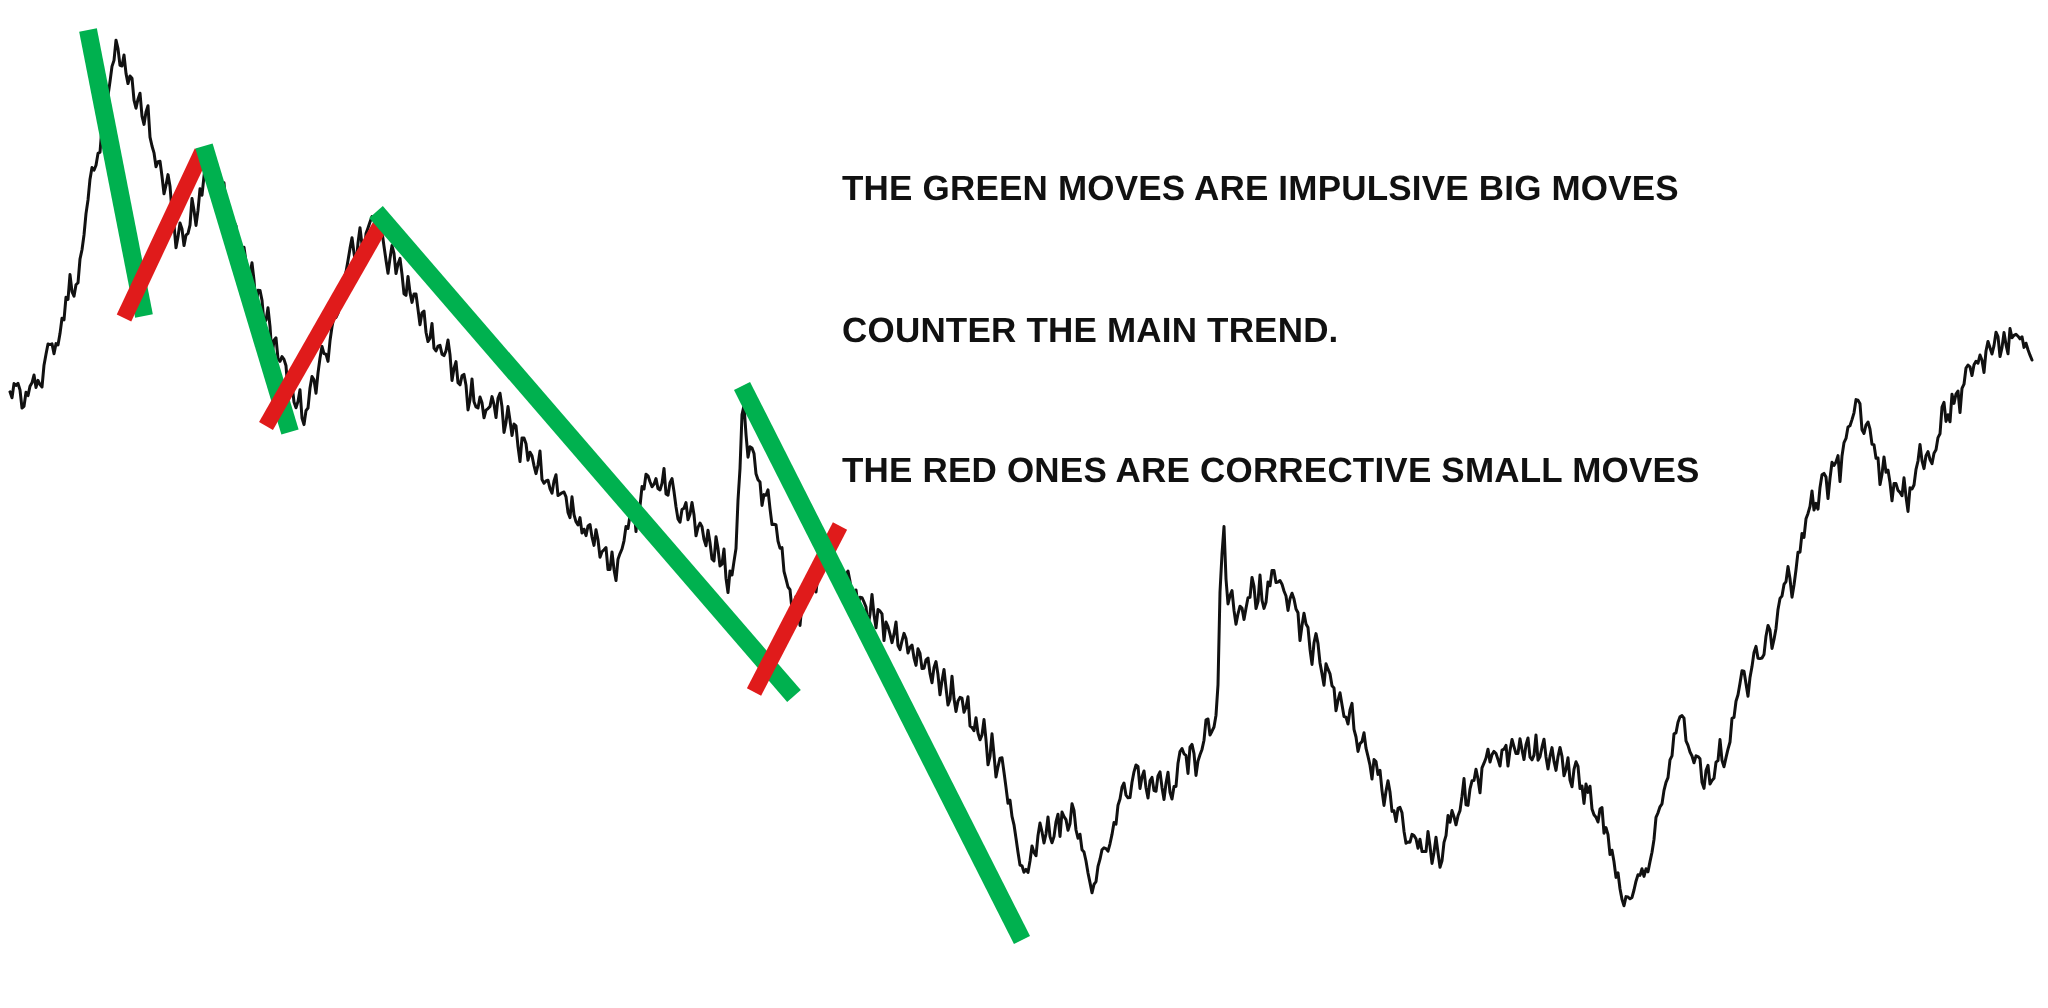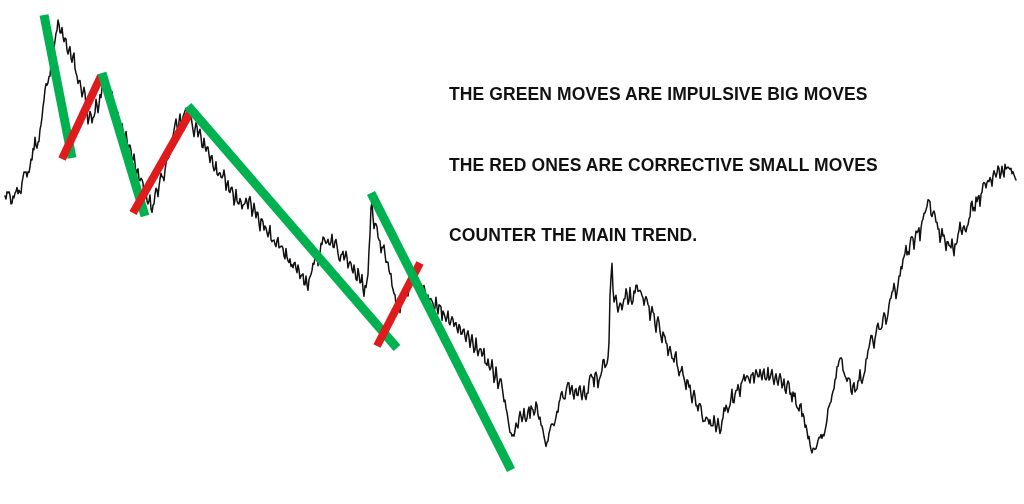--- a/index.html
+++ b/index.html
@@ -36,21 +36,20 @@
     font-size: 17.5px;
     line-height: 23.5px;
     letter-spacing: 0.1px;
     color: #111111;
     white-space: pre;
     -webkit-font-smoothing: antialiased;
   }
   #annotation-text .line {
     display: block;
     white-space: pre;
-    margin-left: 28px;
   }
 </style>
 </head>
 <body>
 
 <div id="stage">
 
   <svg id="chart-svg" viewBox="0 0 1024 504" preserveAspectRatio="none" xmlns="http://www.w3.org/2000/svg">
     <rect x="0" y="0" width="1024" height="504" fill="#ffffff"></rect>
     <g id="price-group">
@@ -62,17 +61,17 @@
         <line x1="102" y1="73" x2="145" y2="216" stroke="#00B14F" stroke-width="9" stroke-linecap="butt"></line>
         <line x1="133" y1="213" x2="190" y2="113" stroke="#E01B1B" stroke-width="8" stroke-linecap="butt"></line>
         <line x1="188" y1="106" x2="397" y2="348" stroke="#00B14F" stroke-width="9" stroke-linecap="butt"></line>
         <line x1="377" y1="346" x2="420" y2="263" stroke="#E01B1B" stroke-width="8" stroke-linecap="butt"></line>
         <line x1="371" y1="193" x2="511" y2="470" stroke="#00B14F" stroke-width="9" stroke-linecap="butt"></line>
       </g>
   </svg>
 
   <div id="annotation-text">
     <span class="line">THE GREEN MOVES ARE IMPULSIVE BIG MOVES</span>
+    <span class="line">COUNTER THE MAIN TREND.</span>
     <span class="line">THE RED ONES ARE CORRECTIVE SMALL MOVES</span>
-    <span class="line">COUNTER THE MAIN TREND.</span>
   </div>
 
 </div>
 
 </body></html>

